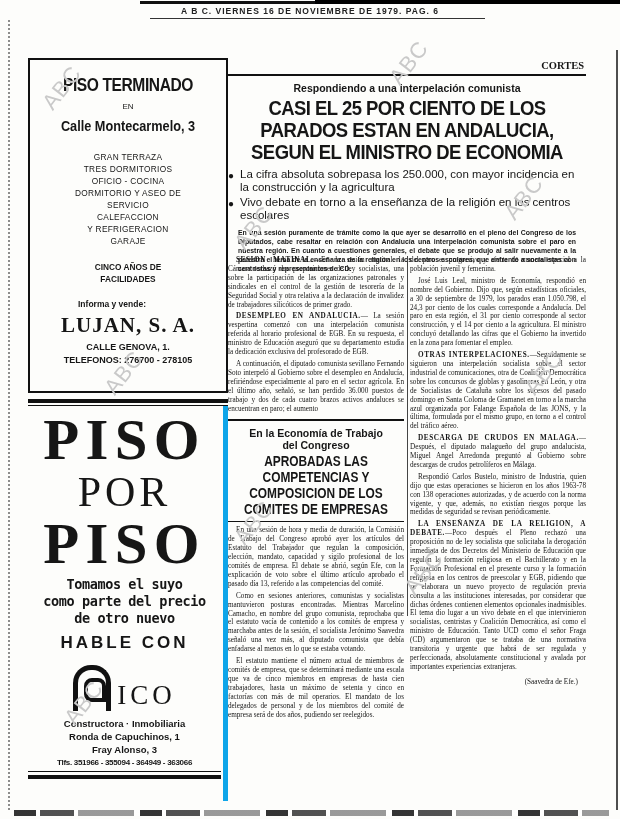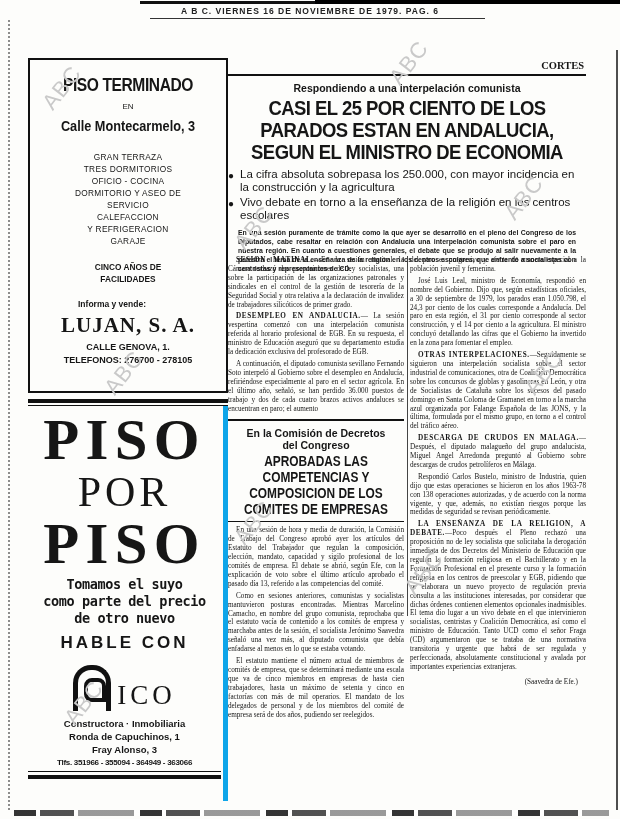--- a/index.html
+++ b/index.html
@@ -147,21 +147,21 @@
   </div>
   <div class="lead">En una sesión puramente de trámite como la que ayer se desarrolló en el pleno del Congreso de los Diputados, cabe resaltar en relación con Andalucía una interpelación comunista sobre el paro en nuestra región. En cuanto a cuestiones generales, el debate que se produjo al salir nuevamente a la palestra el tema de la enseñanza de la religión en los centros escolares, que enfrentó a socialistas con centristas y representantes de CD.</div>
 
   <div class="cols">
     <div class="col">
       <p><span class="runin">SESION MATINAL.</span><span>—En la sesión matinal la Cámara rechazó dos proposiciones de ley socialistas, una sobre la participación de las organizaciones patronales y sindicales en el control de la gestión de tesorería de la Seguridad Social y otra relativa a la declaración de invalidez de trabajadores silicóticos de primer grado.</span></p>
       <p><span class="runin">DESEMPLEO EN ANDALUCIA.</span><span>— La sesión vespertina comenzó con una interpelación comunista referida al horario profesional de EGB. En su respuesta, el ministro de Educación aseguró que su departamento estudia la dedicación exclusiva del profesorado de EGB.</span></p>
       <p><span>A continuación, el diputado comunista sevillano Fernando Soto interpeló al Gobierno sobre el desempleo en Andalucía, refiriéndose especialmente al paro en el sector agrícola. En el último año, señaló, se han perdido 36.000 puestos de trabajo y dos de cada cuatro brazos activos andaluces se encuentran en paro; el aumento</span></p>
 
       <div class="sub-box">
-        <div class="sub-kicker">En la Comisión de Decretos</div>
+        <div class="sub-kicker">En la Economía de Trabajo</div>
         <div class="sub-kicker">del Congreso</div>
         <div class="sub-head">APROBADAS LAS COMPETENCIAS Y COMPOSICION DE LOS COMITES DE EMPRESAS</div>
       </div>
       <p>En una sesión de hora y media de duración, la Comisión de Trabajo del Congreso aprobó ayer los artículos del Estatuto del Trabajador que regulan la composición, elección, mandato, capacidad y sigilo profesional de los comités de empresa. El debate se abrió, según Efe, con la explicación de voto sobre el último artículo aprobado el pasado día 13, referido a las competencias del comité.</p>
       <p>Como en sesiones anteriores, comunistas y socialistas mantuvieron posturas encontradas. Mientras Marcelino Camacho, en nombre del grupo comunista, reprochaba que el estatuto vacía de contenido a los comités de empresa y marchaba antes de la sesión, el socialista Jerónimo Saavedra señaló una vez más, al diputado comunista que debía enfadarse al menos en lo que se estaba votando.</p>
       <p>El estatuto mantiene el número actual de miembros de comités de empresa, que se determinará mediante una escala que va de cinco miembros en empresas de hasta cien trabajadores, hasta un máximo de setenta y cinco en factorías con más de mil operarios. El mandato de los delegados de personal y de los miembros del comité de empresa será de dos años, pudiendo ser reelegidos.</p>
     </div>
 
     <div class="col">
       <p style="text-indent:0"><span>del paro es progresivo y afecta de manera especial a la población juvenil y femenina.</span></p>

